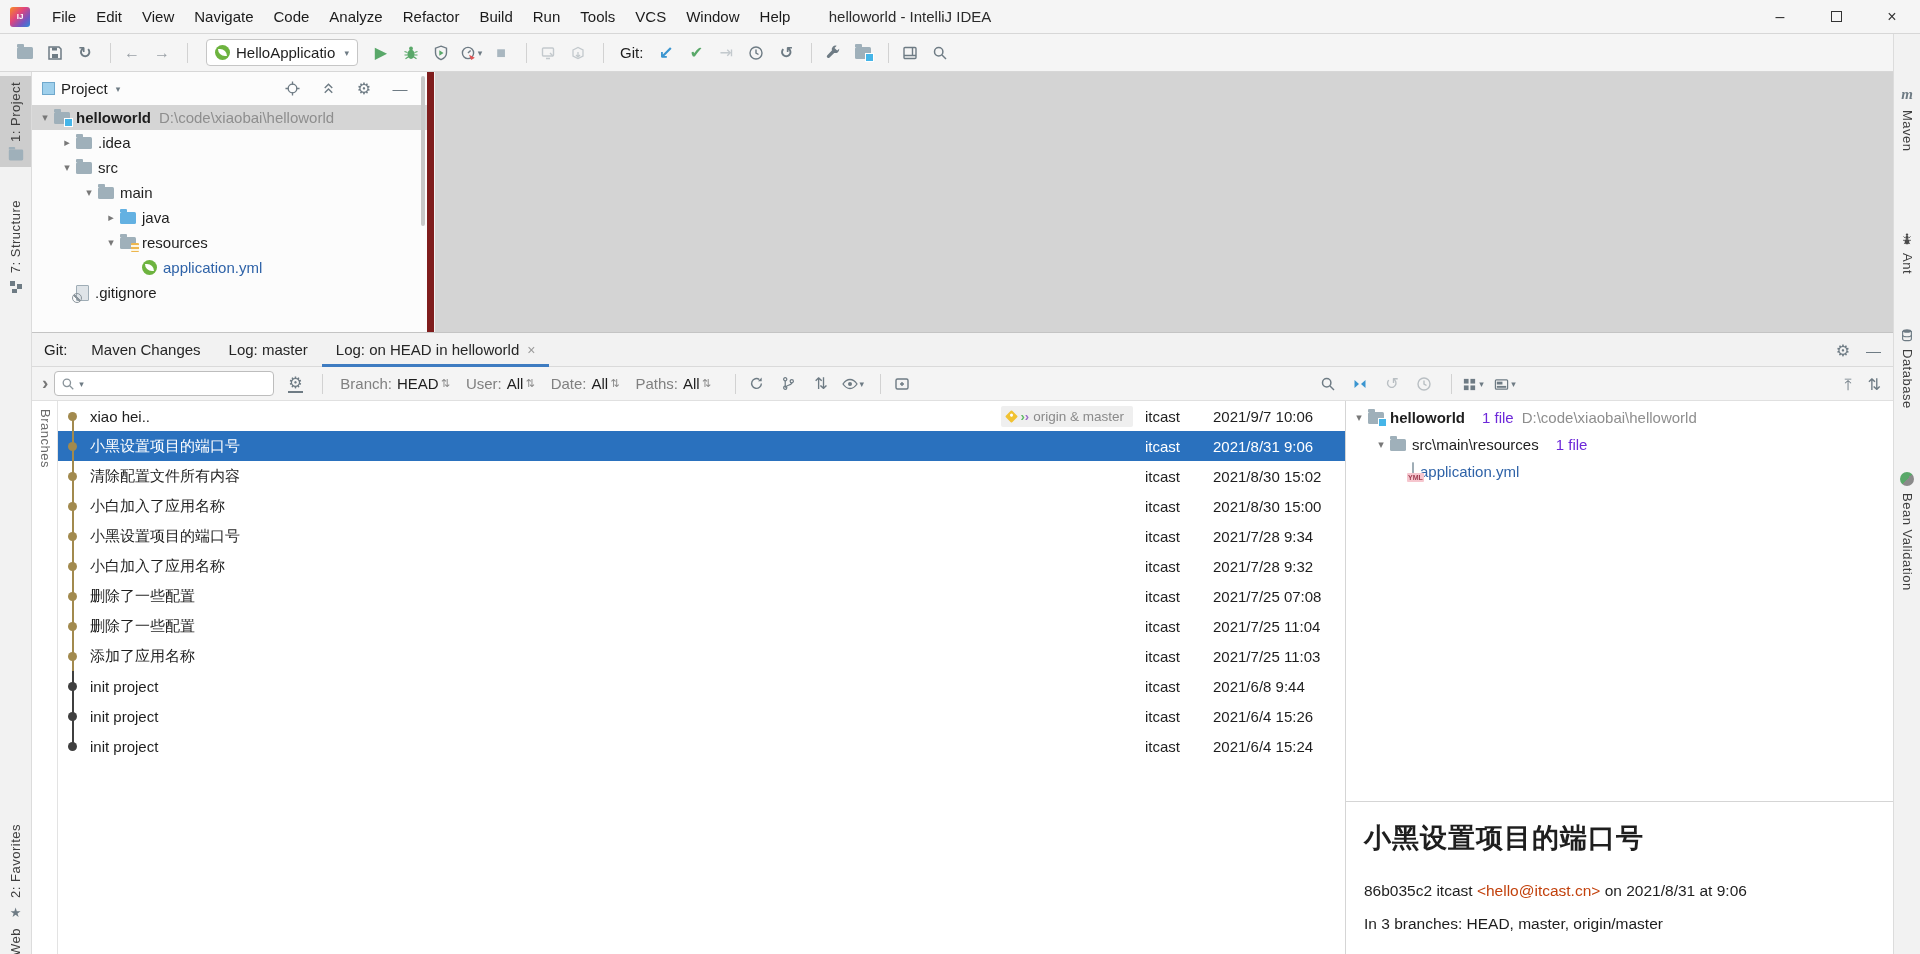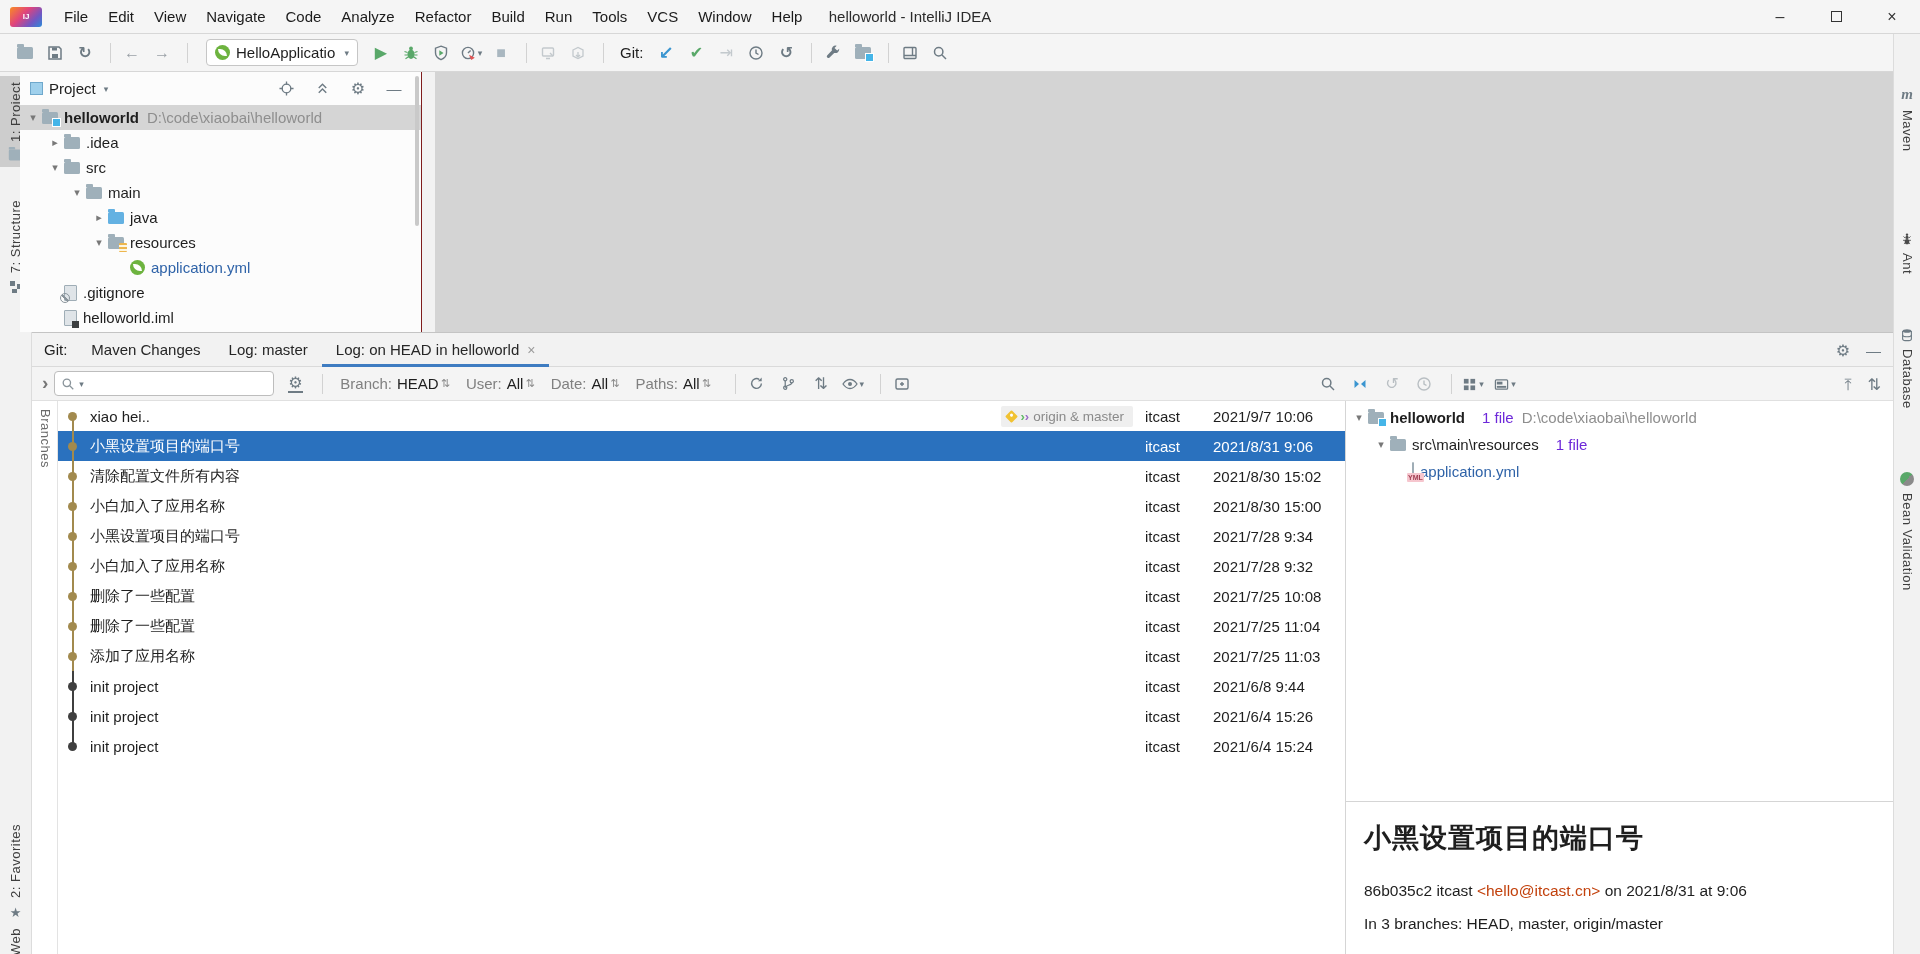--- a/index.html
+++ b/index.html
@@ -1,21 +1,21 @@
 <!DOCTYPE html>
 <html><head>
 <meta charset="utf-8">
 <style>
 *{margin:0;padding:0;box-sizing:border-box}
 html,body{width:1920px;height:954px}
 body{position:relative;overflow:hidden;background:#f2f2f2;font-family:"Liberation Sans","DejaVu Sans",sans-serif;font-size:15px;color:#1e1e1e}
 svg{display:block}
 
 #titlebar{position:absolute;top:0;left:0;width:1920px;height:34px;background:#f5f5f5;border-bottom:1px solid #d7d7d7;display:flex;align-items:center}
-.logo{width:32px;height:20px;border-radius:3px;margin:0 12px 0 10px;background:linear-gradient(135deg,#f98b24,#e0447c 40%,#7256c3 72%,#2a8bd8);display:flex;align-items:center;justify-content:center;color:#fff;font-size:8px;font-weight:bold}
+.logo{width:20px;height:20px;border-radius:3px;margin:0 12px 0 10px;background:linear-gradient(135deg,#f98b24,#e0447c 40%,#7256c3 72%,#2a8bd8);display:flex;align-items:center;justify-content:center;color:#fff;font-size:8px;font-weight:bold}
 .menu-item{padding:0 10px;line-height:33px;color:#1b1b1b;cursor:default}
 #wtitle{position:absolute;left:760px;top:0;width:300px;text-align:center;line-height:33px;color:#2b2b2b}
 .wctrls{position:absolute;right:0;top:0;height:33px;display:flex}
 .wbtn{width:56px;display:flex;align-items:center;justify-content:center;font-size:16px;color:#333}
 .maxbox{width:11px;height:11px;border:1.5px solid #333}
 
 #toolbar{position:absolute;top:34px;left:0;width:1920px;height:38px;display:flex;align-items:center;border-bottom:1px solid #d7d7d7;padding-left:12px;background:#f5f5f5}
 .tbtn{height:28px;min-width:26px;display:flex;align-items:center;justify-content:center;margin-right:4px}
 .tsep{width:1px;height:20px;background:#d2d2d2;margin:0 8px;flex:none}
 .combo{height:27px;background:#fff;border:1px solid #c6c6c6;border-radius:4px;display:flex;align-items:center;padding:0 8px;gap:6px;margin:0 10px;width:152px}
@@ -39,21 +39,21 @@
 .bean{width:14px;height:14px;border-radius:50%;background:linear-gradient(135deg,#59a869 50%,#8a8a8a 50%)}
 .mico{font-family:"Liberation Serif",serif;font-style:italic;font-weight:bold;color:#6e7b84;font-size:15px}
 
 #lstripe{position:absolute;left:0;top:72px;width:32px;height:882px;background:#f2f2f2;border-right:1px solid #dcdcdc}
 #rstripe{position:absolute;left:1893px;top:34px;width:27px;height:920px;background:#f2f2f2;border-left:1px solid #dcdcdc}
 .sbtn{position:absolute;left:0;width:100%;display:flex;flex-direction:column;align-items:center;gap:7px;padding:6px 0}
 .sbtn.on{background:#cdcdcd}
 .vUp{writing-mode:vertical-rl;transform:rotate(180deg);font-size:13px;color:#3e3e3e;letter-spacing:.5px}
 .vDown{writing-mode:vertical-rl;font-size:13px;color:#3e3e3e;letter-spacing:.5px}
 
-#ppanel{position:absolute;left:20px;top:72px;width:402px;height:260px;background:#fcfcfc;border-right:1px solid #7f1d1d}
+#ppanel{position:absolute;left:32px;top:72px;width:402px;height:260px;background:#fcfcfc;border-right:7px solid #7f1d1d}
 .phead{height:33px;display:flex;align-items:center;padding:0 10px;gap:6px}
 .psq{width:13px;height:13px;background:#9fd0ec;border:1px solid #6fa8cc;flex:none}
 .phead .sp{flex:1}
 .ptree{position:relative}
 .trow{height:25px;display:flex;align-items:center;padding-right:6px;white-space:nowrap}
 .trow.sel{background:#d5d5d5}
 .chev{width:18px;text-align:center;color:#787878;font-size:11px;flex:none}
 .tlabel{margin-left:6px}
 .tpath{margin-left:8px;color:#8e8e8e}
 .blueTxt{color:#2f63a8}
@@ -362,25 +362,20 @@
       <div class="trow" style="height: 25px; padding-left: 92px;">
         <span class="chev"></span>
         <span class="spring"></span>
         <span class="tlabel blueTxt">application.yml</span>
       </div>
       <div class="trow" style="height: 25px; padding-left: 26px;">
         <span class="chev"></span>
         <span class="filei ign"></span>
         <span class="tlabel">.gitignore</span>
       </div>
-      <div class="trow" style="height: 25px; padding-left: 26px;">
-        <span class="chev"></span>
-        <span class="filei iml"></span>
-        <span class="tlabel">helloworld.iml</span>
-      </div>
     </div>
   <div class="pscroll"></div>
 </div>
 
 <div id="editor"></div>
 
 <div id="gitpanel">
   <div class="gtabs">
     <span class="blabel">Git:</span>
     <div id="gtabs-host" style="display:flex;height:34px">
@@ -582,21 +577,21 @@
           <span class="cauthor">itcast</span>
           <span class="cdate">2021/7/28 9:32</span>
         </div>
         <div class="crow">
           <div class="graph">
             <div class="gline" style="background: rgb(162, 138, 78);"></div>
             <div class="gdot" style="background: rgb(162, 138, 78);"></div>
           </div>
           <span class="cmsg">删除了一些配置</span>
           <span class="cauthor">itcast</span>
-          <span class="cdate">2021/7/25 10:08</span>
+          <span class="cdate">2021/7/25 07:08</span>
         </div>
         <div class="crow">
           <div class="graph">
             <div class="gline" style="background: rgb(162, 138, 78);"></div>
             <div class="gdot" style="background: rgb(162, 138, 78);"></div>
           </div>
           <span class="cmsg">删除了一些配置</span>
           <span class="cauthor">itcast</span>
           <span class="cdate">2021/7/25 11:04</span>
         </div>

